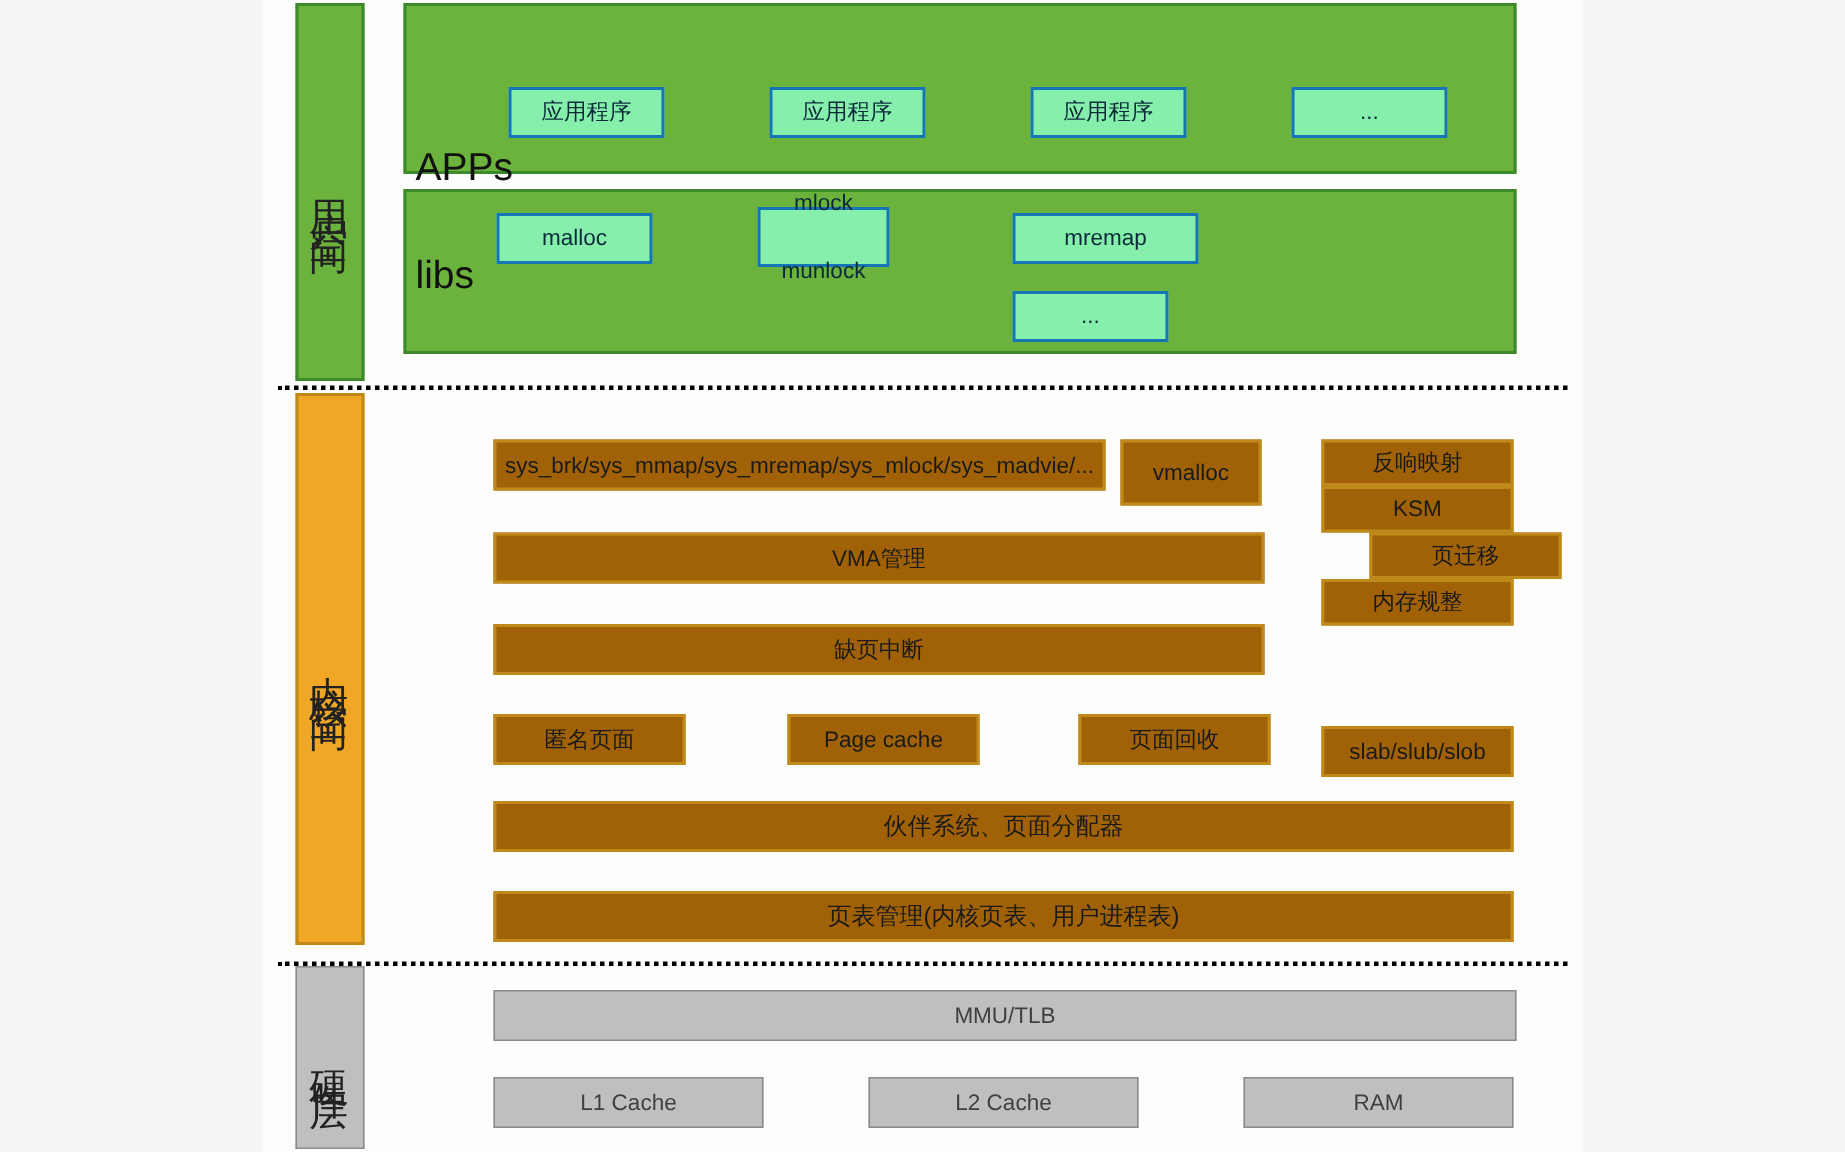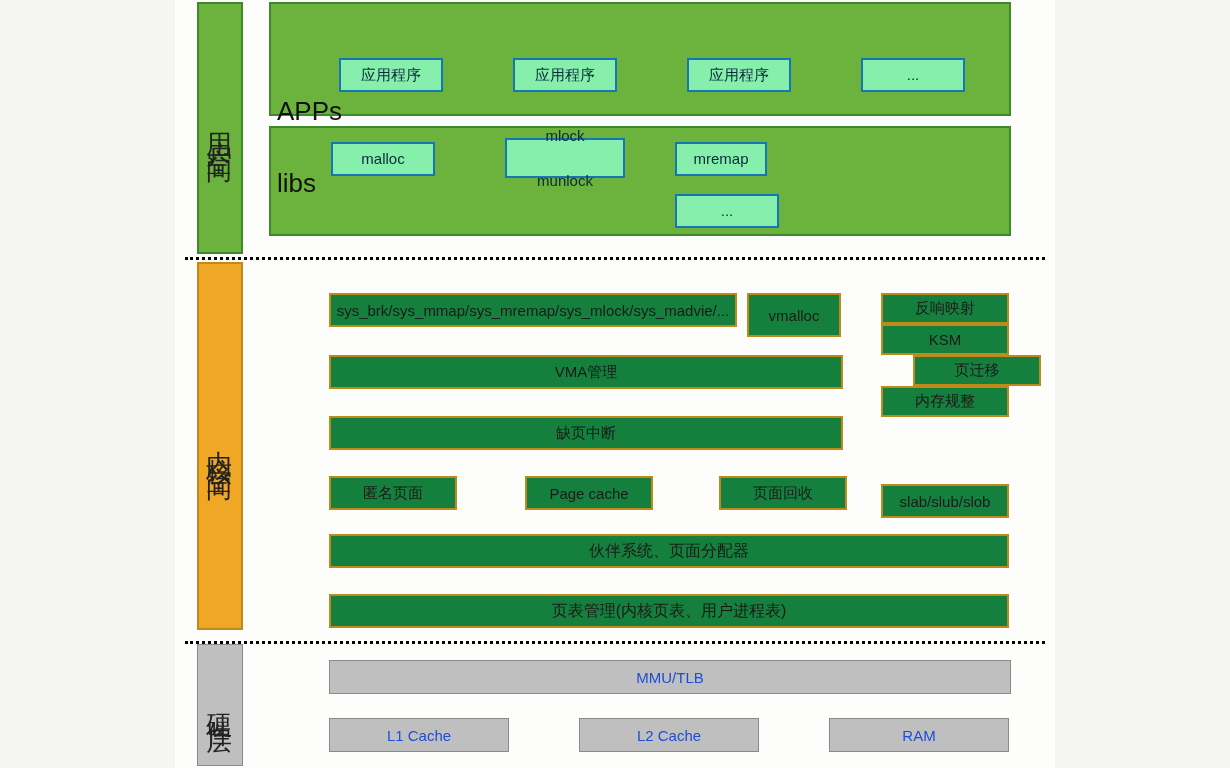--- a/index.html
+++ b/index.html
@@ -67,38 +67,38 @@
       flex-direction: column;
       align-items: center;
       justify-content: center;
       font-size: 15px;
       color: #0a2a3a;
       text-align: center;
       line-height: 1.15;
     }
     .orange-cell {
       position: absolute;
-      background: #15803d;
+      background: #a16207;
       border: 2px solid #c08a1a;
       display: flex;
       align-items: center;
       justify-content: center;
       font-size: 15px;
       color: #1a1a1a;
       text-align: center;
     }
     .gray-cell {
       position: absolute;
       background: #bfbfbf;
       border: 1px solid #8a8a8a;
       display: flex;
       align-items: center;
       justify-content: center;
       font-size: 15px;
-      color: #1d4ed8;
+      color: #404040;
       text-align: center;
     }
     .dotted-line {
       position: absolute;
       left: 10px;
       right: 10px;
       height: 0;
       border-top: 3px dotted #000;
     }
   </style>
@@ -126,25 +126,25 @@
         <span>...</span>
       </div>
   </div>
 
   <div class="green-box libs-box">
     <div class="section-title" style="left:6px; top:40px;">libs</div>
 
     <div class="blue-cell" style="left:60px; top:14px; width:104px; height:34px;">
         <span>malloc</span>
       </div>
-    <div class="blue-cell" style="left:234px; top:10px; width:120px; height:40px;gap:28px;">
+    <div class="blue-cell" style="left:234px; top:10px; width:88px; height:40px;gap:28px;">
       <span>mlock</span>
         <span>munlock</span>
     </div>
-    <div class="blue-cell" style="left:404px; top:14px; width:92px; height:34px;">
+    <div class="blue-cell" style="left:404px; top:14px; width:124px; height:34px;">
         <span>mremap</span>
       </div>
 
     <div class="blue-cell" style="left:404px; top:66px; width:104px; height:34px;">
         <span>...</span>
       </div>
   </div>
 
   <div class="dotted-line" style="top:257px;"></div>
   <div class="dotted-line" style="top:641px;"></div>

